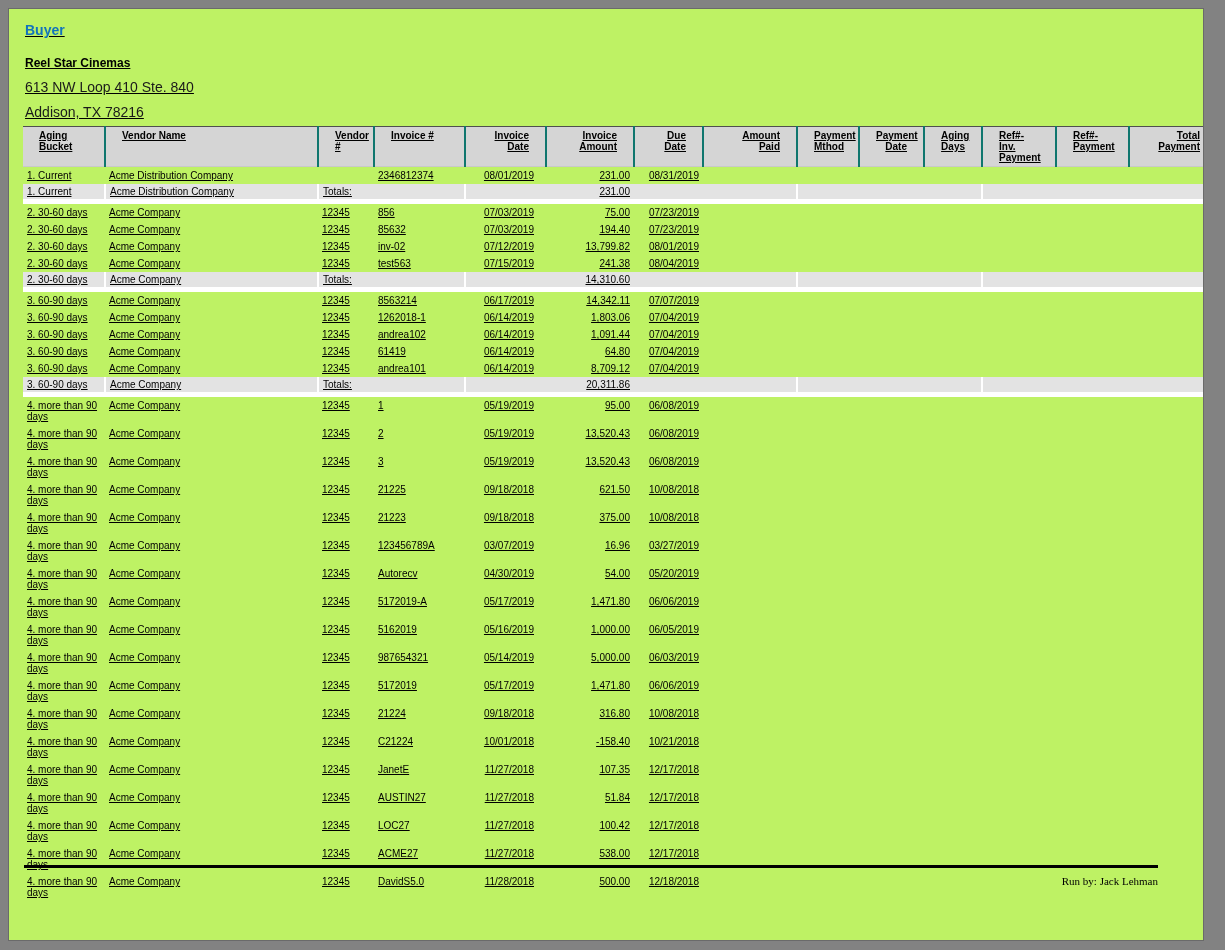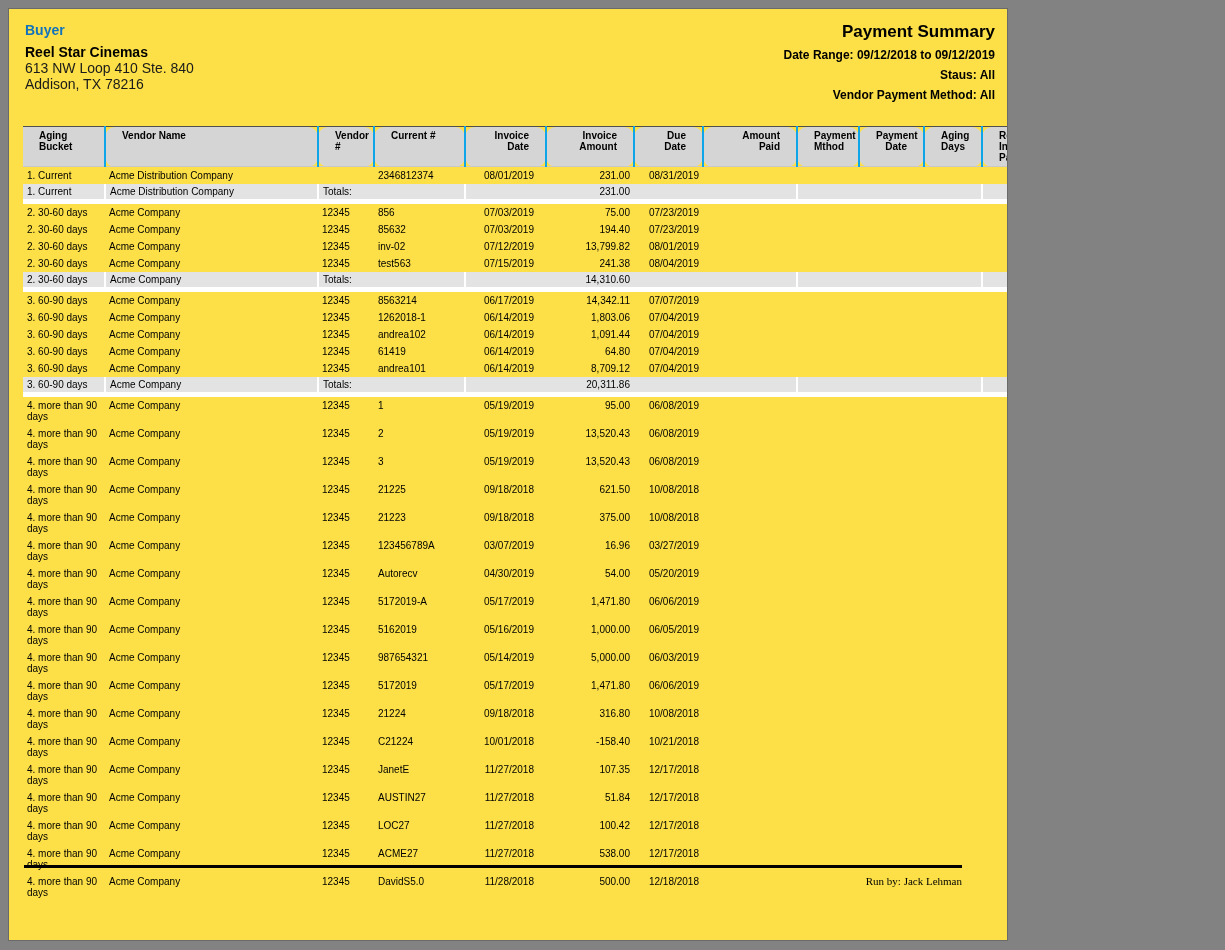--- a/index.html
+++ b/index.html
@@ -4,45 +4,46 @@
 <style>
   * { box-sizing: border-box; }
   html,body { margin:0; padding:0; }
   body {
     background:#828282;
     font-family:"Liberation Sans", sans-serif;
     width:1225px; height:950px;
   }
   .page {
     position:relative;
-    width:1000px; height:933px;
-    margin:8px; background:#fde047;
+    width:1196px; height:933px;
+    margin:8px; background:#bef264;
     border:1px solid #6a6a6a;
     overflow:hidden;
+    text-decoration:underline;
   }
   
   .top { display:flex; justify-content:space-between; padding:13px 12px 0 16px; height:100px; }
   .buyer-label { color:#1173bc; font-weight:bold; font-size:14px; }
-  .buyer-name  { font-weight:bold; font-size:14px; margin-top:6px; color:#000; }
-  .addr        { font-size:14px; color:#1a1a1a; }
+  .buyer-name  { font-weight:bold; font-size:12px; margin-top:18px; color:#000; }
+  .addr        { font-size:14px; margin-top:9px; color:#1a1a1a; }
   .title-block { text-align:right; }
   .report-title { font-size:17px; font-weight:bold; color:#000; }
   .report-sub   { font-size:12px; font-weight:bold; margin-top:6px; color:#000; }
   
   table.report {
     border-collapse:collapse; table-layout:fixed;
     width:1193px; margin:17px 0 0 14px;
     font-size:10px; color:#000;
   }
   th {
     background:#d5d5d5; font-weight:bold; text-align:left; vertical-align:top;
     padding:3px 16px; line-height:11px; white-space:pre-line;
     border-top:1px solid #4f4f4f; border-bottom:1px solid #c9c9c9;
   }
-  th.sep { border-left:2px solid #0ea5e9;border-radius:10px; }
+  th.sep { border-left:2px solid #0f766e; }
   td { padding:3px 4px; line-height:11px; vertical-align:top; word-wrap:break-word; }
   .a-r { text-align:right; }
   .a-l { text-align:left; }
   td.pad12 { padding-right:12px; }
   tr.trow td { background:#e3e3e3; padding-top:2px; padding-bottom:2px; }
   tr.trow td.sep { border-left:2px solid #ffffff; }
   tr.sprow td { padding:0; height:5px; background:#ffffff; }
   
   .footer { position:absolute; left:15px; right:45px; top:856px; }
   .footer-line { height:3px; background:#000000; }
@@ -58,26 +59,20 @@
 
 <div class="page">
 
   <div class="top">
     <div>
       <div class="buyer-label">Buyer</div>
       <div class="buyer-name">Reel Star Cinemas</div>
       <div class="addr">613 NW Loop 410 Ste. 840</div>
       <div class="addr">Addison, TX 78216</div>
     </div>
-    <div class="title-block">
-      <div class="report-title">Payment Summary</div>
-      <div class="report-sub">Date Range: 09/12/2018 to 09/12/2019</div>
-      <div class="report-sub">Staus: All</div>
-      <div class="report-sub">Vendor Payment Method: All</div>
-    </div>
   </div>
 
   <table class="report">
     <colgroup id="cols">
         <col style="width: 82px;">
         <col style="width: 213px;">
         <col style="width: 56px;">
         <col style="width: 91px;">
         <col style="width: 81px;">
         <col style="width: 88px;">
@@ -88,21 +83,21 @@
         <col style="width: 58px;">
         <col style="width: 74px;">
         <col style="width: 73px;">
         <col style="width: 87px;">
       </colgroup>
     <thead id="thead">
         <tr>
           <th class="a-l">Aging Bucket</th>
           <th class="a-l sep">Vendor Name</th>
           <th class="a-l sep">Vendor #</th>
-          <th class="a-l sep">Current #</th>
+          <th class="a-l sep">Invoice #</th>
           <th class="a-r sep">Invoice Date</th>
           <th class="a-r sep">Invoice Amount</th>
           <th class="a-r sep">Due Date</th>
           <th class="a-r sep">Amount Paid</th>
           <th class="a-l sep">Payment
 Mthod</th>
           <th class="a-r sep">Payment
 Date</th>
           <th class="a-r sep">Aging Days</th>
           <th class="a-l sep">Ref#-Inv.

